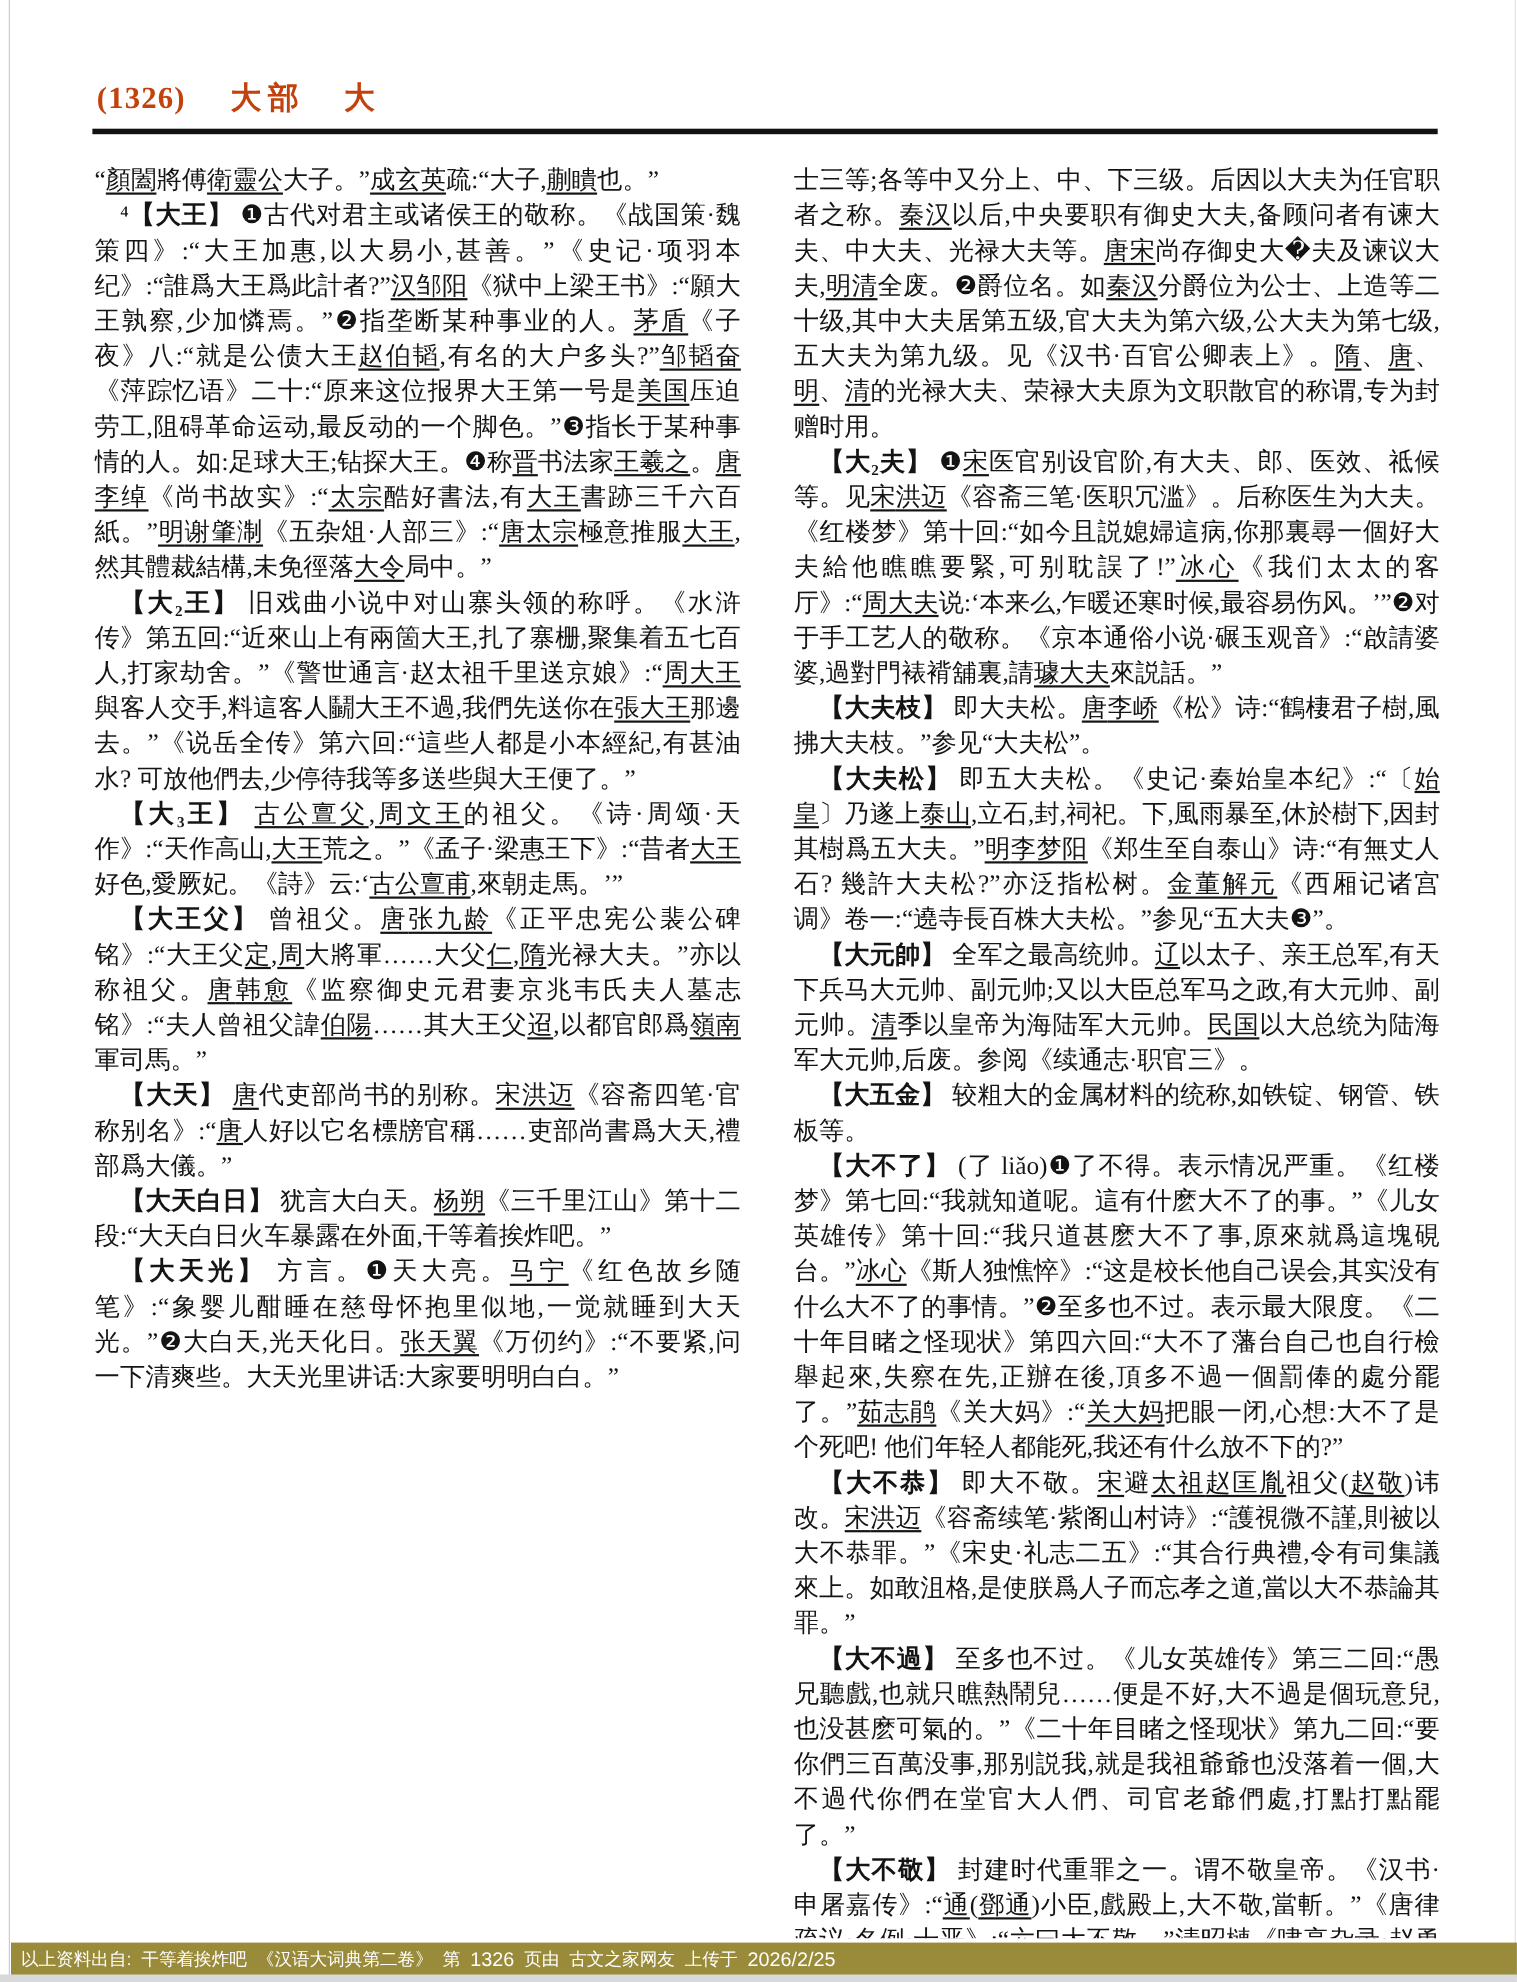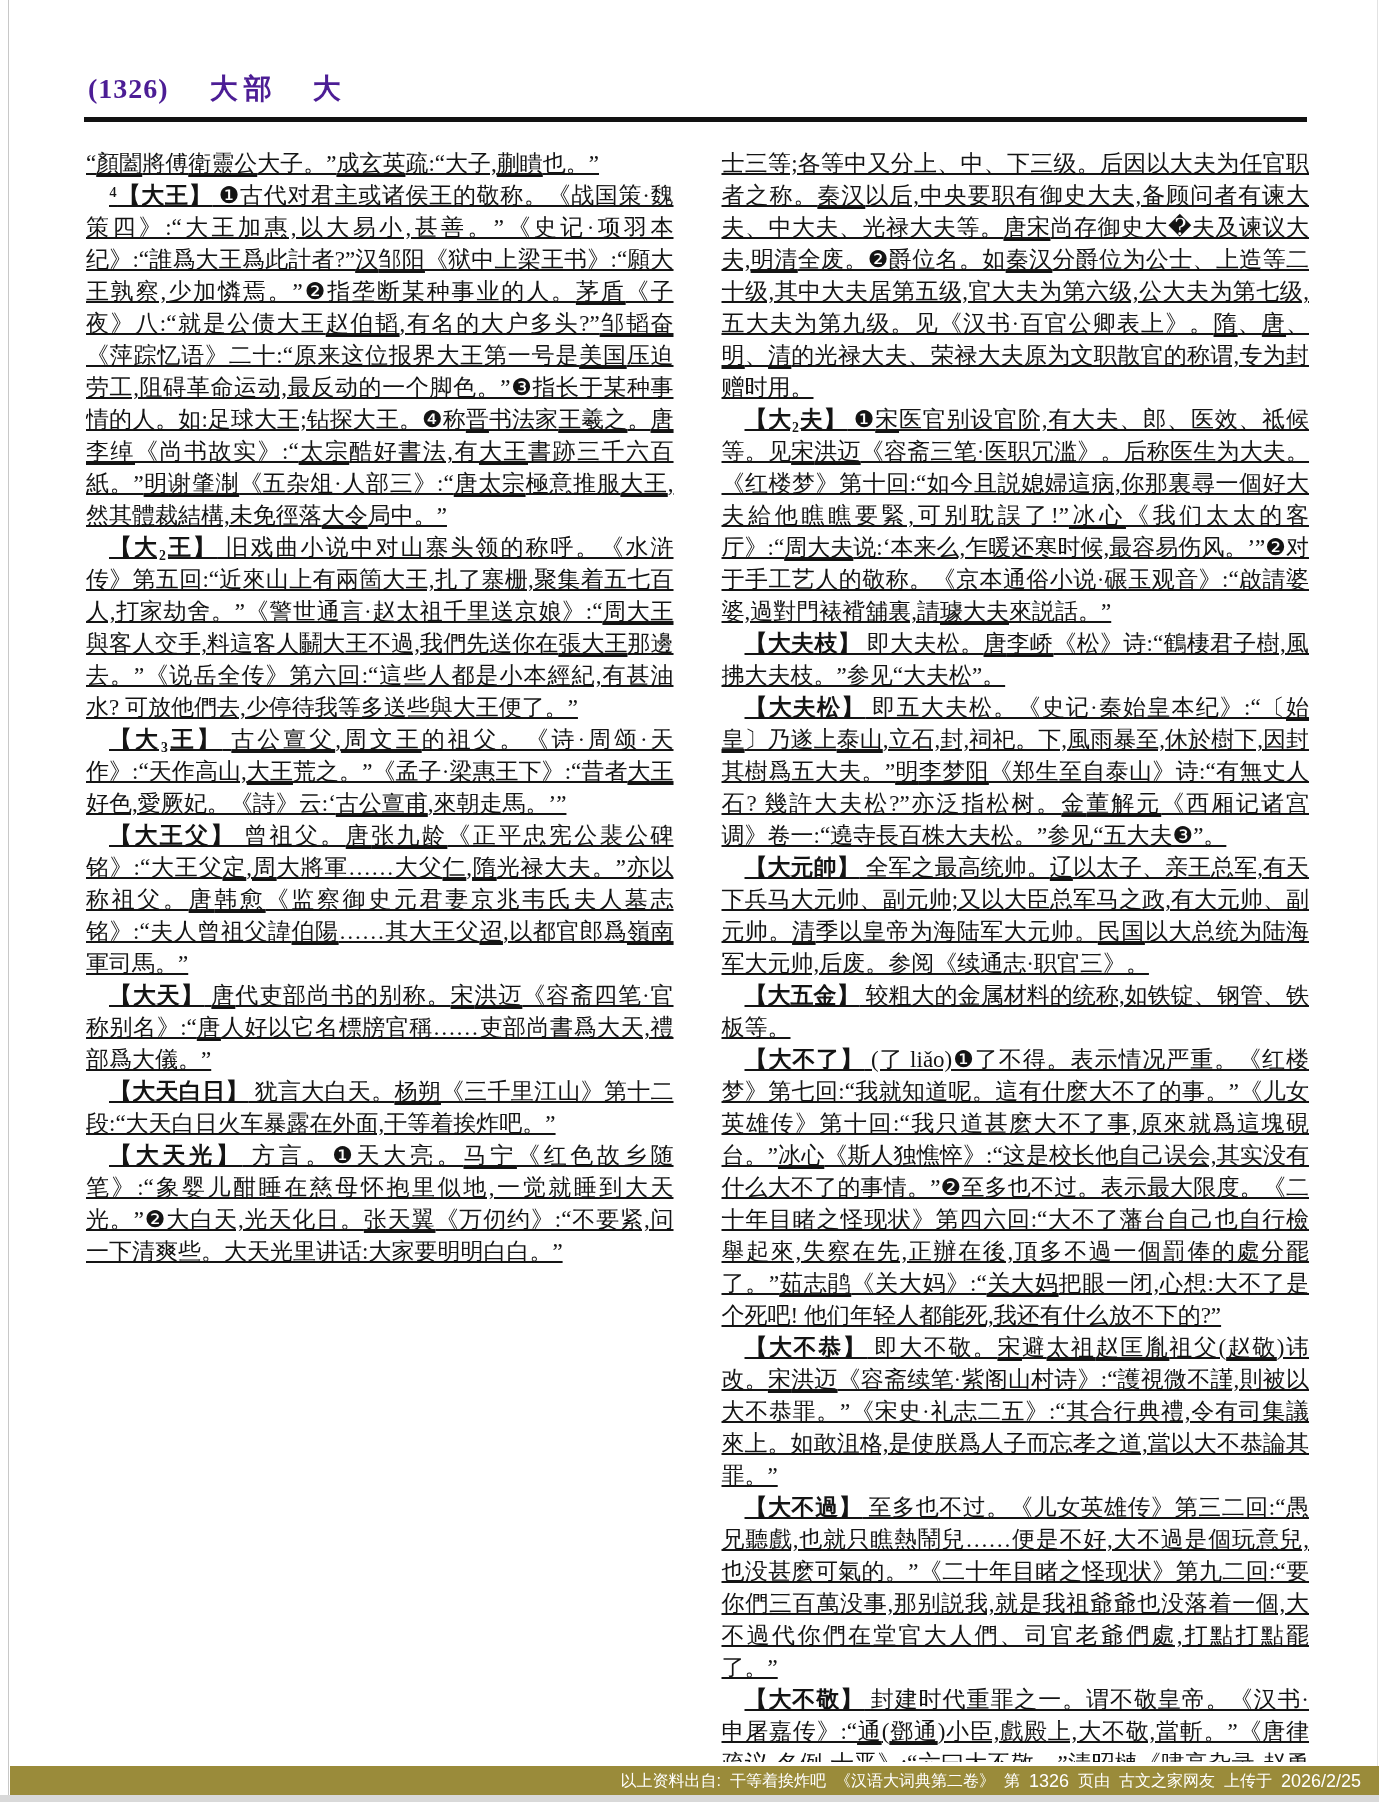--- a/index.html
+++ b/index.html
@@ -3,43 +3,43 @@
 <meta charset="utf-8">
 <style>
   html,body{margin:0;padding:0;}
   body{
     width:1379px;height:1802px;position:relative;background:#ffffff;
     font-family:"Liberation Serif","DejaVu Serif",serif;overflow:hidden;
   }
   .page-edge-left{position:absolute;left:8px;top:0;bottom:0;width:1px;background:#c8c8c8;}
   .page-edge-right{position:absolute;right:1px;top:0;bottom:0;width:1px;background:#e2e2e2;}
 
-  .scan-header{position:absolute;top:70px;left:88px;font-size:28px;font-weight:bold;color:#4c1d95;white-space:nowrap;text-align:right;}
+  .scan-header{position:absolute;top:70px;left:88px;font-size:28px;font-weight:bold;color:#c2410c;white-space:nowrap;text-align:right;}
   .scan-header .pageno{letter-spacing:1px;}
   .scan-header .sect{margin-left:34px;letter-spacing:6px;}
   .scan-header .radical{margin-left:28px;}
 
   .header-rule{position:absolute;top:117px;left:84px;right:72px;height:5px;background:#121212;}
 
   .columns{
     position:absolute;top:148px;left:86px;right:70px;bottom:40px;
     display:flex;gap:48px;overflow:hidden;
   }
   .col{flex:1;min-width:0;}
   p.entry{
     margin:0;font-size:23px;line-height:32px;color:#141414;
-    text-align:justify;text-justify:inter-character;position:relative;text-decoration:underline;
+    text-align:justify;text-justify:inter-character;position:relative;
   }
   p.entry.indent{text-indent:1em;}
   p.entry b{font-weight:bold;}
   p.entry u{text-decoration-thickness:1.5px;text-underline-offset:4px;}
 
   .attribution-bar{
     position:absolute;left:10px;right:0;top:1766px;height:31px;background:#9a8b3a;
-    color:#ffffff;display:flex;align-items:center;justify-content:flex-end;
+    color:#ffffff;display:flex;align-items:center;
     padding-right:18px;box-sizing:border-box;
     font-family:"Liberation Sans","DejaVu Sans",sans-serif;font-size:16px;white-space:nowrap;
   }
   .attribution-bar span{margin-left:9px;}
   .attribution-bar .num{font-weight:normal;font-size:18px;}
   .bottom-strip{position:absolute;left:0;right:0;top:1795px;height:7px;background:#d9d9d9;}
 </style>
 </head>
 <body>
 

